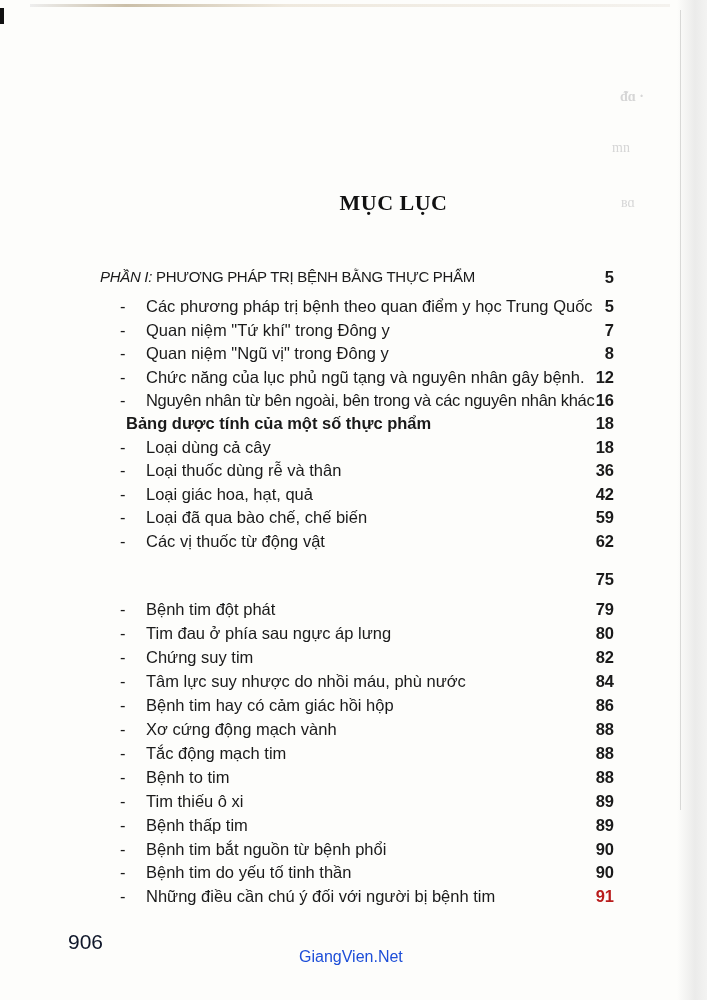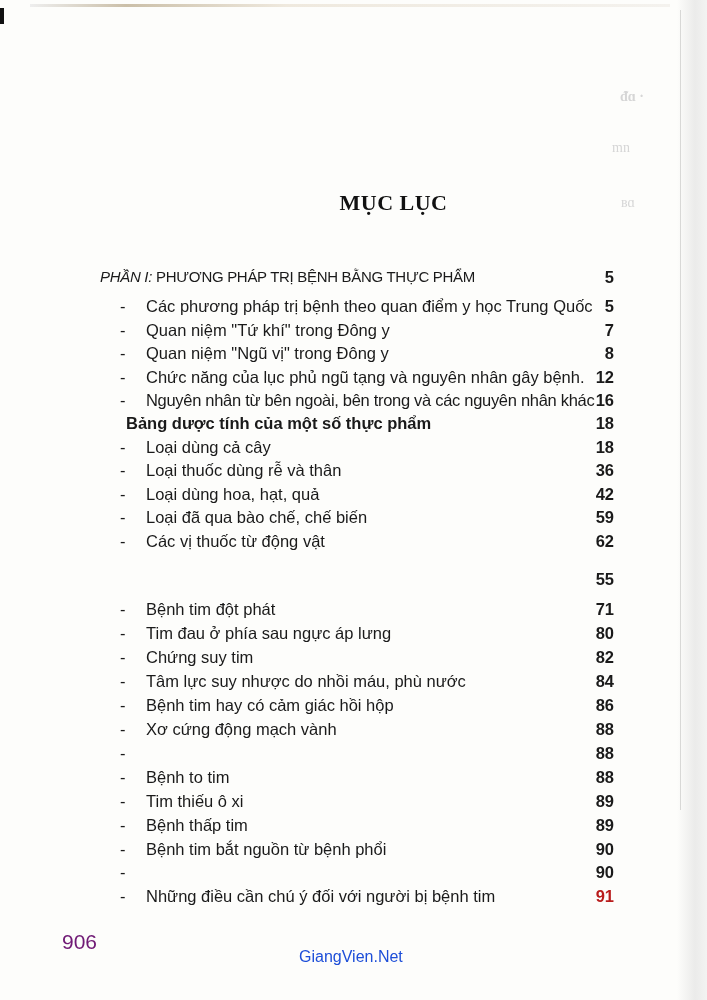--- a/index.html
+++ b/index.html
@@ -39,21 +39,21 @@
       position: absolute; left: 0; width: 707px; height: 22px;
       font-size: 16.5px; line-height: 22px;
     }
     .row .dash { position: absolute; left: 120px; }
     .row .label { position: absolute; left: 146px; white-space: nowrap; }
     .row .page { position: absolute; right: 93px; font-weight: bold; }
     .part .label { left: 100px; font-size: 15px; letter-spacing: -0.3px; }
     .part .label i { font-style: italic; margin-right: 4px; }
     .sub .label { left: 126px; font-weight: bold; }
     .footer-page {
-      position: absolute; left: 62px; top: 930px; font-size: 21px; color: #701a75;
+      position: absolute; left: 68px; top: 930px; font-size: 21px; color: #0f172a;
     }
     .watermark {
       position: absolute; left: 299px; top: 948px; font-size: 16px; color: #1d4ed8;
     }
   </style>
 </head>
 <body>
 
 <div class="corner-mark"></div>
 <div class="page-edge-top"></div>
@@ -106,41 +106,41 @@
     <span class="label">Loại dùng cả cây</span>
     <span class="page">18</span>
   </div>
   <div class="row" style="top:459px;">
     <span class="dash">-</span>
     <span class="label">Loại thuốc dùng rễ và thân</span>
     <span class="page">36</span>
   </div>
   <div class="row" style="top:483px;">
     <span class="dash">-</span>
-    <span class="label">Loại dùng hoa, hạt, quả</span>
+    <span class="label">Loại giác hoa, hạt, quả</span>
     <span class="page">42</span>
   </div>
   <div class="row" style="top:506px;">
     <span class="dash">-</span>
     <span class="label">Loại đã qua bào chế, chế biến</span>
     <span class="page">59</span>
   </div>
   <div class="row" style="top:530px;">
     <span class="dash">-</span>
     <span class="label">Các vị thuốc từ động vật</span>
     <span class="page">62</span>
   </div>
 
   <div class="row part" style="top:568px;">
-    <span class="page">55</span>
+    <span class="page">75</span>
   </div>
   <div class="row" style="top:598px;">
     <span class="dash">-</span>
     <span class="label">Bệnh tim đột phát</span>
-    <span class="page">71</span>
+    <span class="page">79</span>
   </div>
   <div class="row" style="top:622px;">
     <span class="dash">-</span>
     <span class="label">Tim đau ở phía sau ngực áp lưng</span>
     <span class="page">80</span>
   </div>
   <div class="row" style="top:646px;">
     <span class="dash">-</span>
     <span class="label">Chứng suy tim</span>
     <span class="page">82</span>
@@ -155,20 +155,21 @@
     <span class="label">Bệnh tim hay có cảm giác hồi hộp</span>
     <span class="page">86</span>
   </div>
   <div class="row" style="top:718px;">
     <span class="dash">-</span>
     <span class="label">Xơ cứng động mạch vành</span>
     <span class="page">88</span>
   </div>
   <div class="row" style="top:742px;">
     <span class="dash">-</span>
+    <span class="label">Tắc động mạch tim</span>
     <span class="page">88</span>
   </div>
   <div class="row" style="top:766px;">
     <span class="dash">-</span>
     <span class="label">Bệnh to tim</span>
     <span class="page">88</span>
   </div>
   <div class="row" style="top:790px;">
     <span class="dash">-</span>
     <span class="label">Tim thiếu ô xi</span>
@@ -179,20 +180,21 @@
     <span class="label">Bệnh thấp tim</span>
     <span class="page">89</span>
   </div>
   <div class="row" style="top:838px;">
     <span class="dash">-</span>
     <span class="label">Bệnh tim bắt nguồn từ bệnh phổi</span>
     <span class="page">90</span>
   </div>
   <div class="row" style="top:861px;">
     <span class="dash">-</span>
+    <span class="label">Bệnh tim do yếu tố tinh thần</span>
     <span class="page">90</span>
   </div>
   <div class="row" style="top:885px;">
     <span class="dash">-</span>
     <span class="label">Những điều cần chú ý đối với người bị bệnh tim</span>
     <span class="page" style="color:#b91c1c;">91</span>
   </div>
 </div>
 
 <div class="footer-page">906</div>

